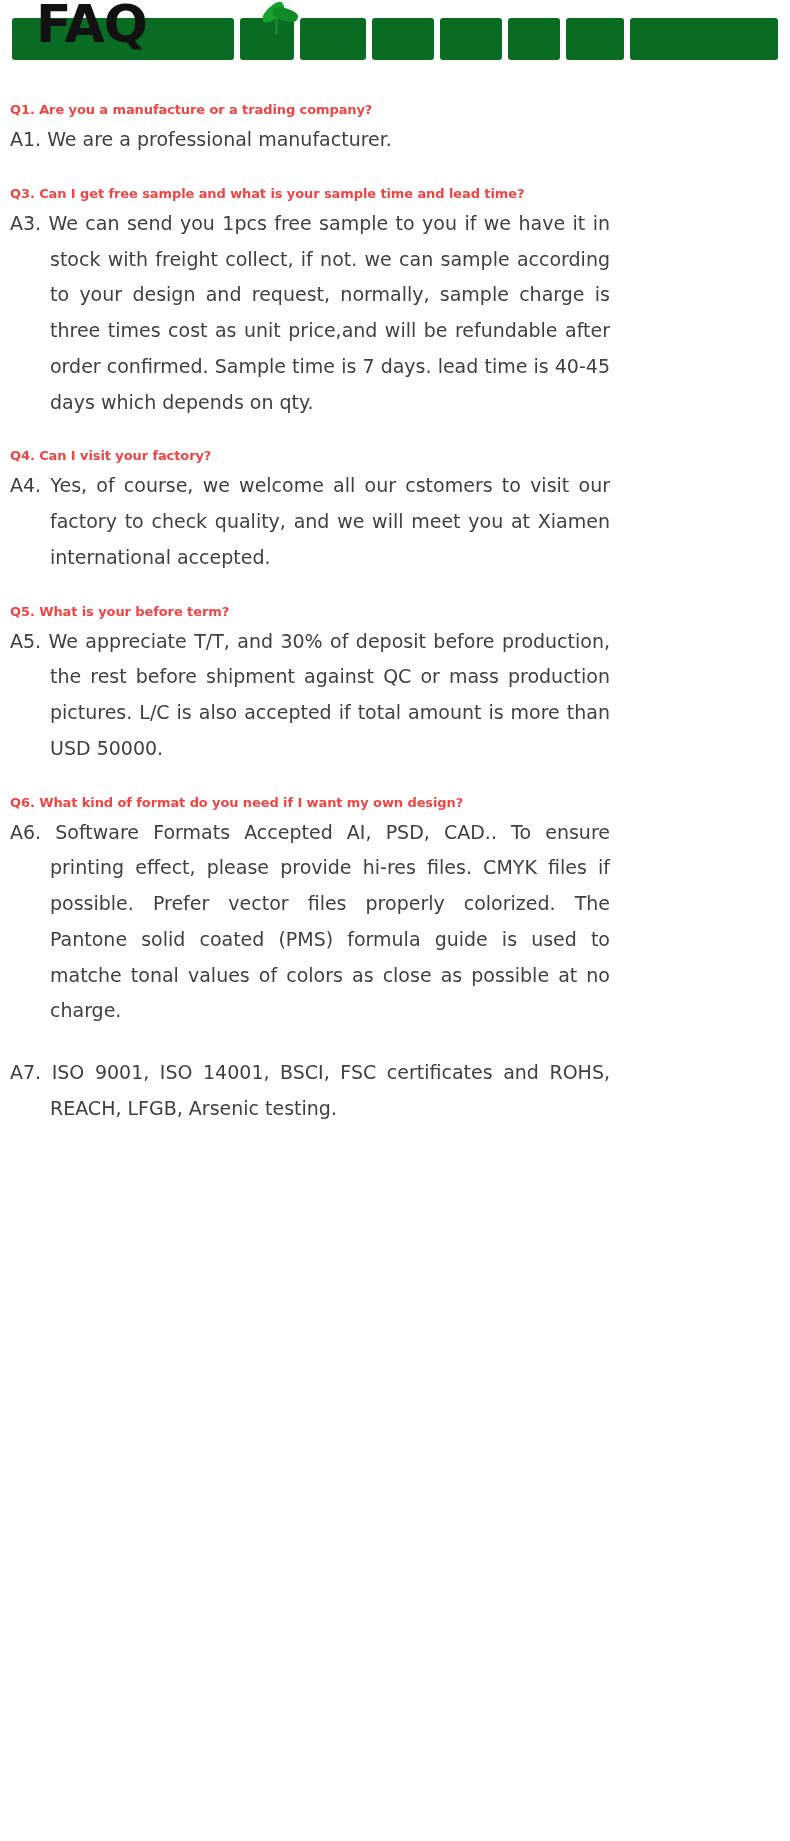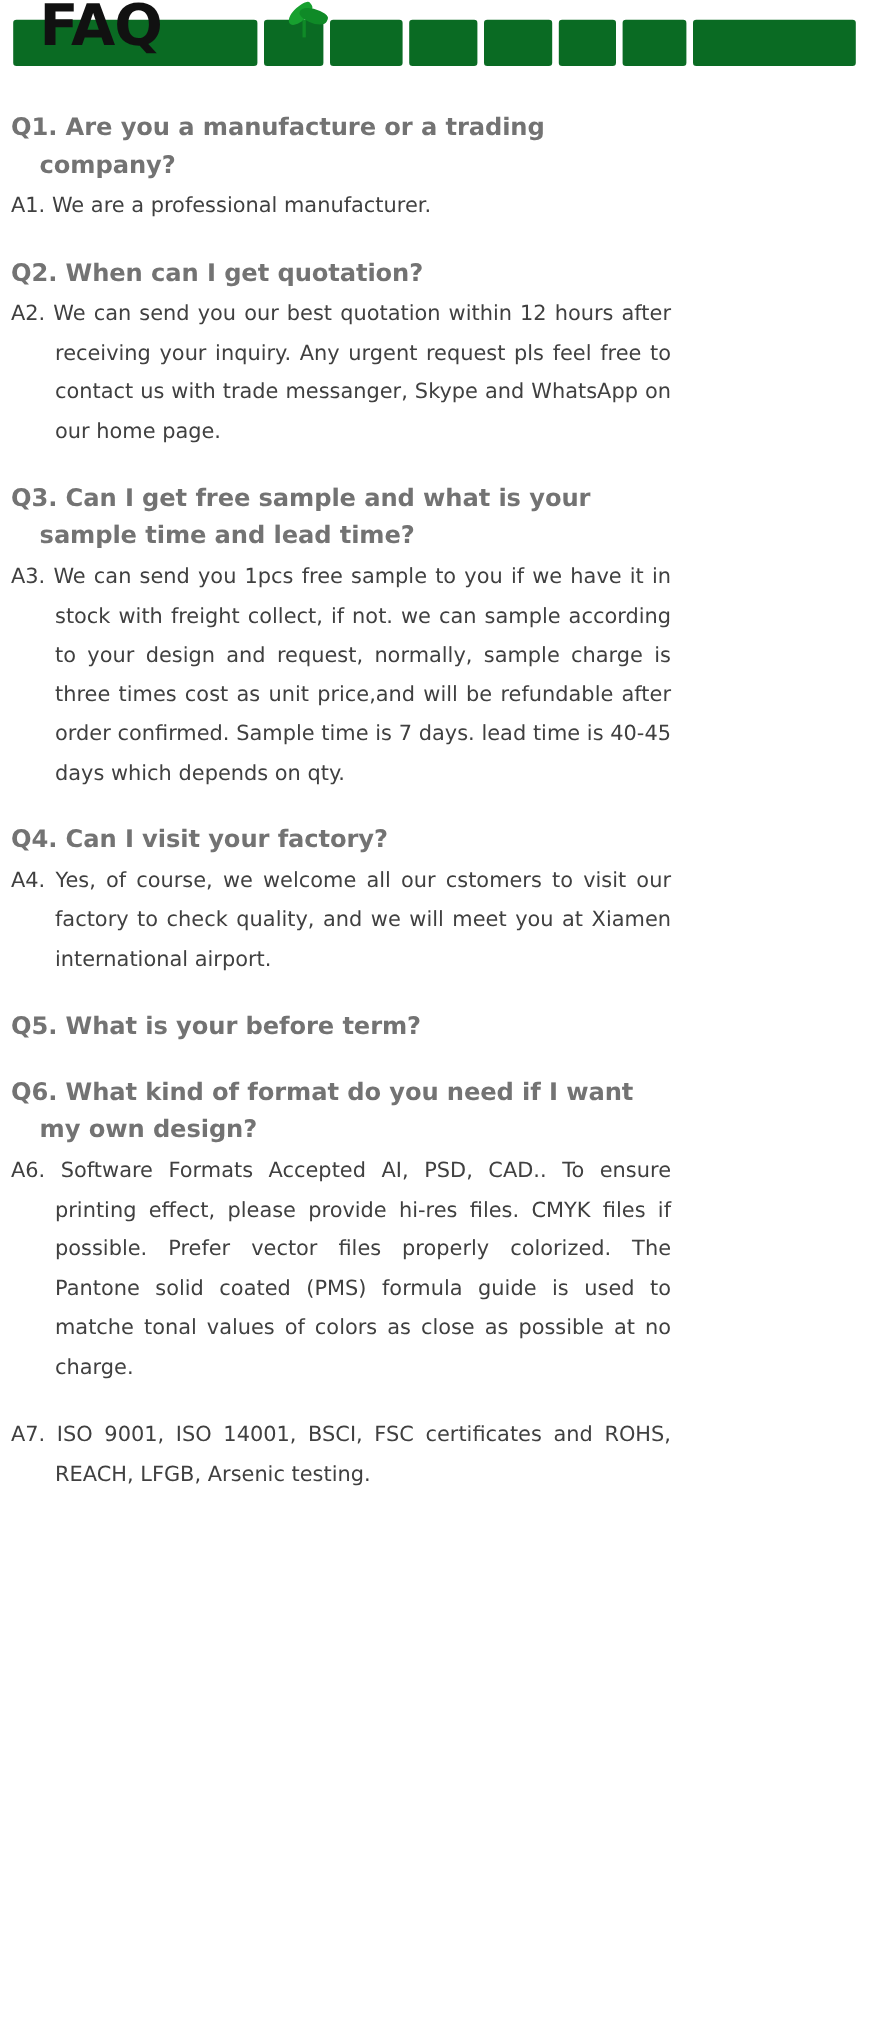--- a/index.html
+++ b/index.html
@@ -84,23 +84,23 @@
   }
 
   
   .content {
     padding: 28px 18px 0 10px;
   }
   .qa {
     margin-bottom: 26px;
   }
   .q {
-    font-size: 22px;
+    font-size: 13px;
     font-weight: bold;
-    color: #737373;
+    color: #ef4444;
     line-height: 1.55;
     letter-spacing: -0.1px;
     text-indent: 0;
     padding-left: 26px;
     text-indent: -26px;
   }
   .a {
     font-size: 19px;
     font-weight: normal;
     color: #404040;
@@ -139,37 +139,34 @@
     <div class="faq-title">FAQ</div>
   </div>
 
   <div class="content">
 
     <div class="qa">
       <div class="q">Q1. Are you a manufacture or a trading company?</div>
       <div class="a">A1. We are a professional manufacturer.</div>
     </div>
 
-    <div class="qa">
-      <div class="q">Q2. When can I get quotation?</div>
-      <div class="a justify">A2. We can send you our best quotation within 12 hours after receiving your inquiry. Any urgent request pls feel free to contact us with trade messanger, Skype and WhatsApp on our home page.</div>
-    </div>
 
     <div class="qa">
       <div class="q">Q3. Can I get free sample and what is your sample time and lead time?</div>
       <div class="a justify">A3. We can send you 1pcs free sample to you if we have it in stock with freight collect, if not. we can sample according to your design and request, normally, sample charge is three times cost as unit price,and will be refundable after order confirmed. Sample time is 7 days. lead time is 40-45 days which depends on qty.</div>
     </div>
 
     <div class="qa">
       <div class="q">Q4. Can I visit your factory?</div>
-      <div class="a justify">A4. Yes, of course, we welcome all our cstomers to visit our factory to check quality, and we will meet you at Xiamen international airport.</div>
+      <div class="a justify">A4. Yes, of course, we welcome all our cstomers to visit our factory to check quality, and we will meet you at Xiamen international accepted.</div>
     </div>
 
     <div class="qa">
       <div class="q">Q5. What is your before term?</div>
+      <div class="a justify">A5. We appreciate T/T, and 30% of deposit before production, the rest before shipment against QC or mass production pictures. L/C is also accepted if total amount is more than USD 50000.</div>
     </div>
 
     <div class="qa">
       <div class="q">Q6. What kind of format do you need if I want my own design?</div>
       <div class="a justify">A6. Software Formats Accepted AI, PSD, CAD.. To ensure printing effect, please provide hi-res files. CMYK files if possible. Prefer vector files properly colorized. The Pantone solid coated (PMS) formula guide is used to matche tonal values of colors as close as possible at no charge.</div>
     </div>
 
     <div class="qa">
       <div class="a justify">A7.  ISO 9001, ISO 14001, BSCI, FSC certificates and ROHS, REACH, LFGB, Arsenic testing.</div>
     </div>

